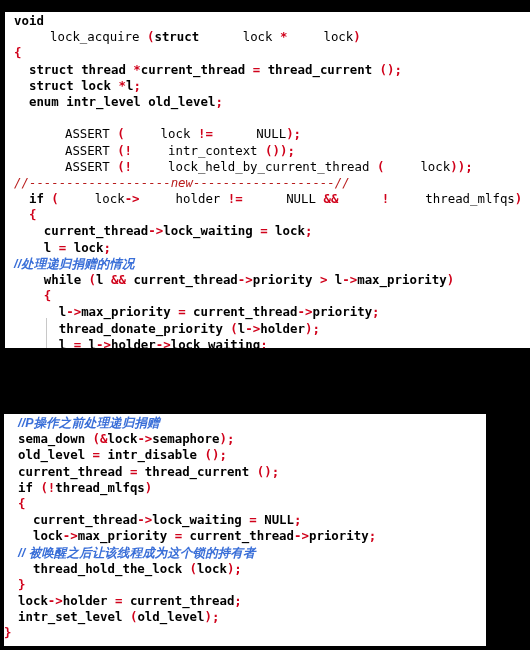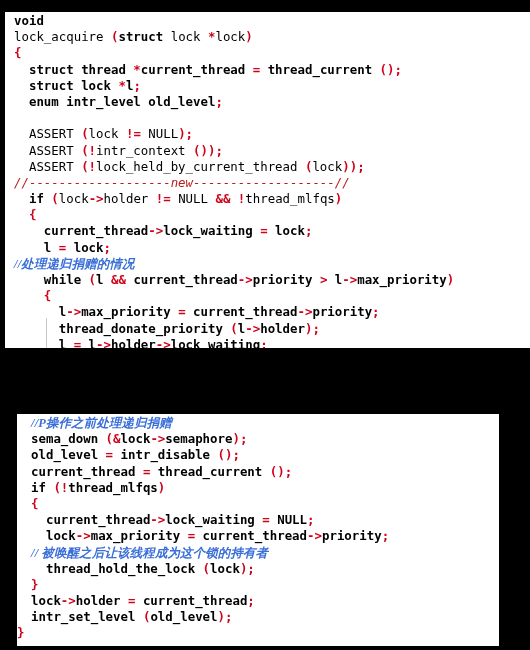--- a/index.html
+++ b/index.html
@@ -27,21 +27,21 @@
     background: #ffffff;
     overflow: hidden;
   }
   #panel-top {
     left: 5px;
     top: 12px;
     width: 525px;
     height: 336px;
   }
   #panel-bottom {
-    left: 17px;
+    left: 4px;
     top: 414px;
     width: 482px;
     height: 232px;
   }
 
   .code {
     margin: 0;
     padding: 0;
     font-family: "DejaVu Sans Mono", "Liberation Mono", monospace;
     font-size: 12.4px;
@@ -50,27 +50,27 @@
     color: #000000;
   }
   #panel-top .code { padding: 1px 0 0 9px; }
   #panel-bottom .code { padding: 1px 0 0 14px; }
 
   .ln { display: block; height: 16.2px; }
   .ln.blank { height: 16.2px; }
 
   
   .kw   { color: #000000; font-weight: bold; }   
-  .id   { color: #000000; }                       
+  .id   { color: #000000; margin-left: 36px; }                       
   .pun  { color: #d0021b; font-weight: bold; }    
   .cmt  { color: #b91c1c; font-style: italic; }   
   .cmt-cn {
     color: #3a6fd8;
     font-style: italic;
-    font-family: Liberation Serif, serif;
+    font-family: Liberation Sans, sans-serif;
     font-weight: bold;
     letter-spacing: 0.2px;
   }
 
   
   .guide {
     position: absolute;
     left: 41px;
     top: 306px;
     width: 1px;

